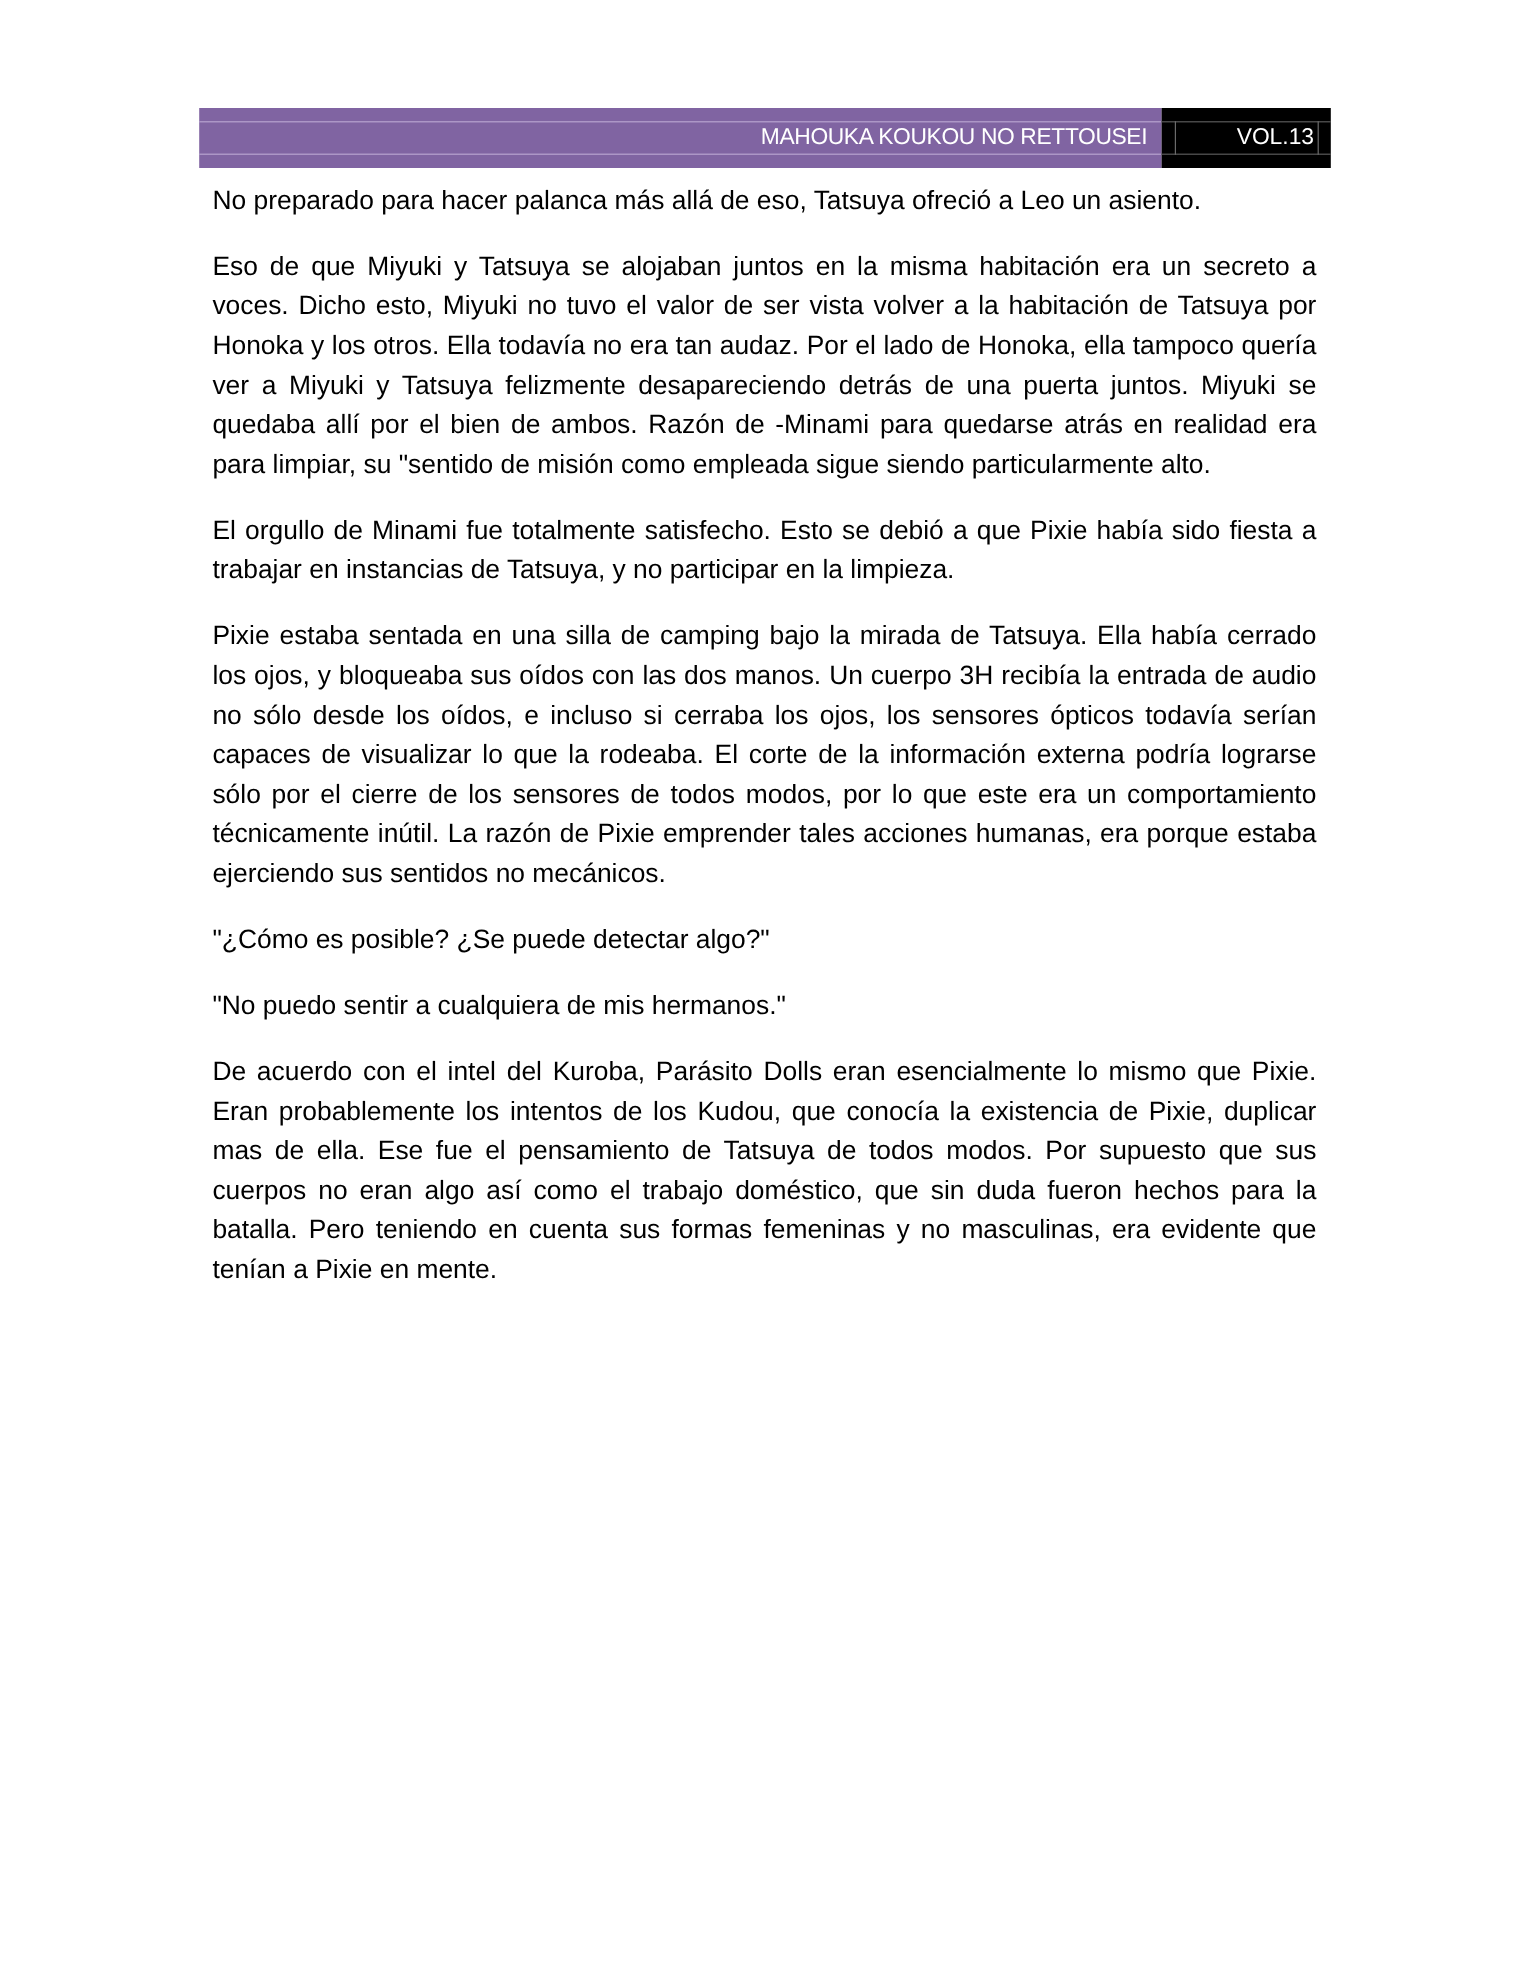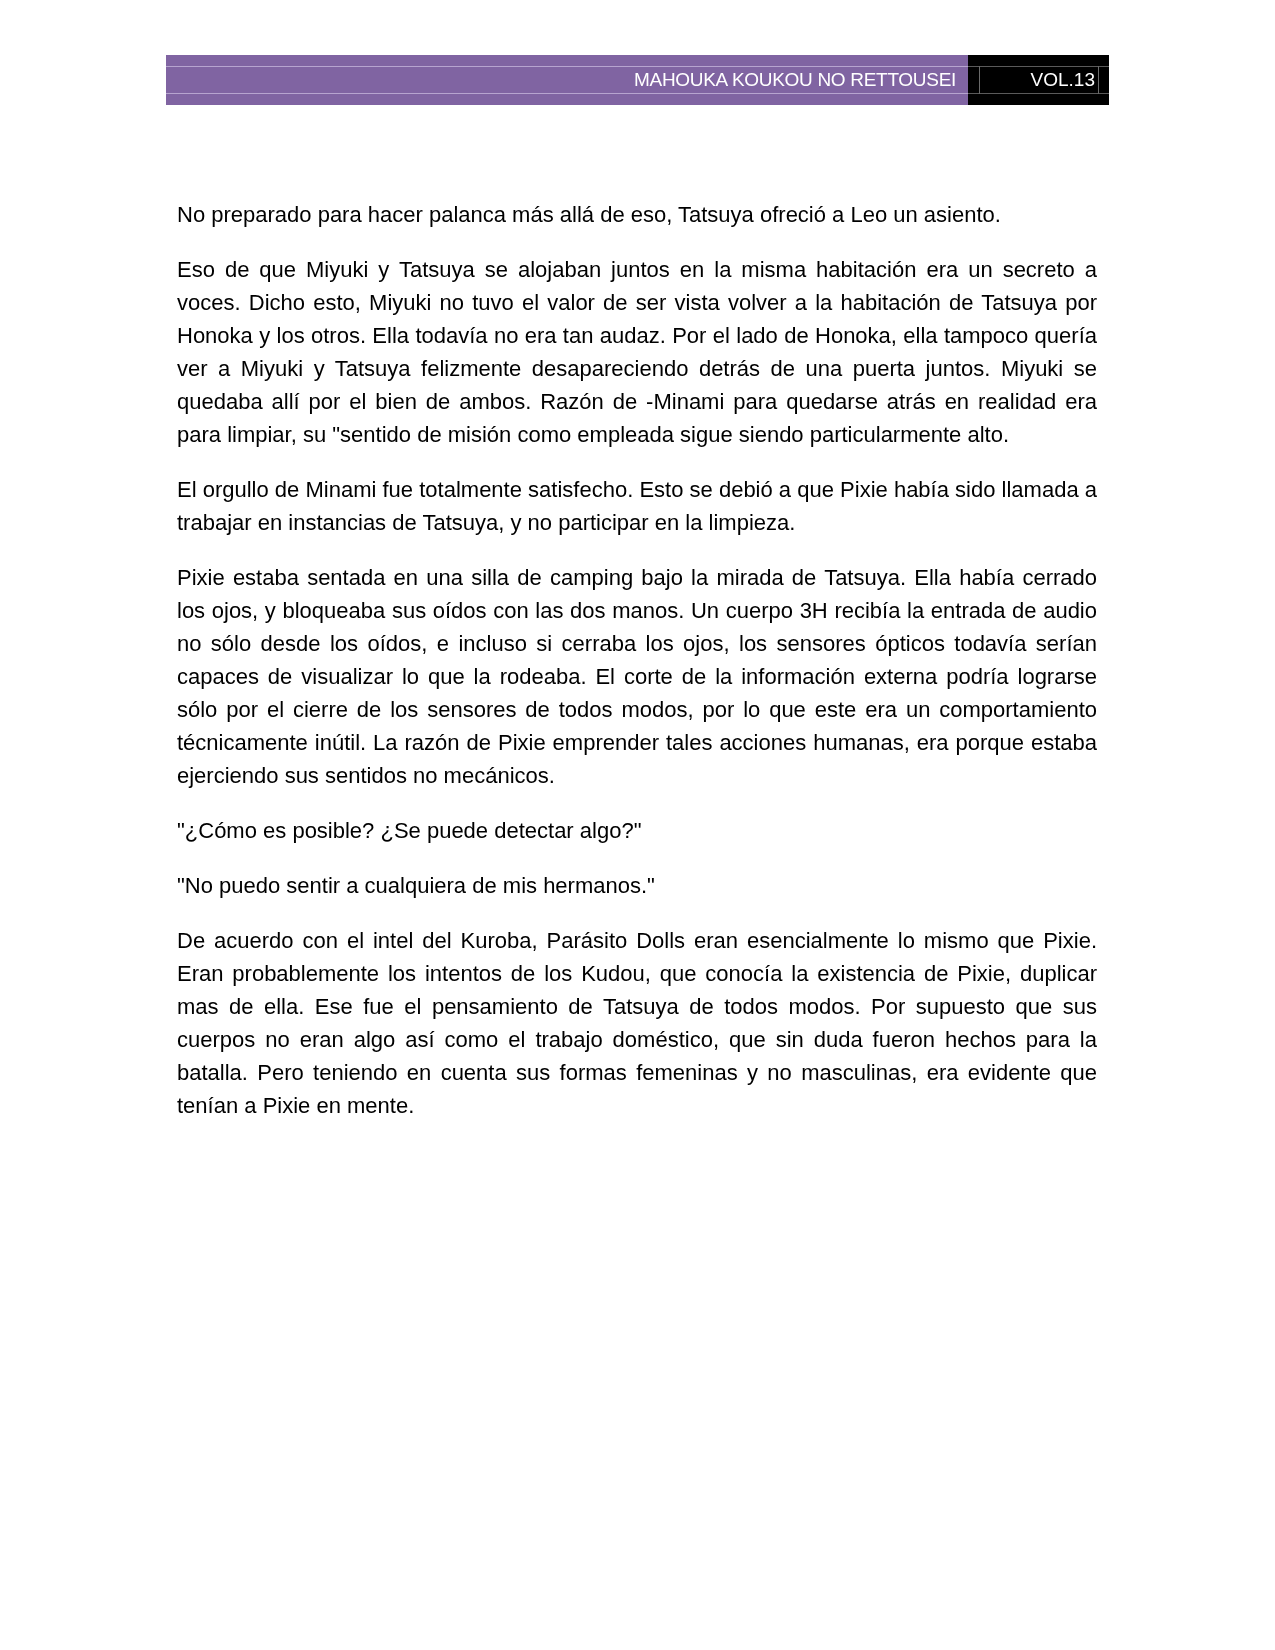--- a/index.html
+++ b/index.html
@@ -8,21 +8,21 @@
       height: 1650px;
       background: #ffffff;
       position: relative;
       overflow: hidden;
       font-family: "Liberation Sans", sans-serif;
       color: #000000;
     }
     .header {
       position: absolute;
       left: 166px;
-      top: 55px;
+      top: 90px;
       width: 943px;
       height: 50px;
       display: flex;
       text-align: center;
     }
     .header-title-block {
       position: relative;
       width: 802px;
       height: 50px;
       background: #8064a2;
@@ -65,21 +65,20 @@
       line-height: 26px;
       font-size: 19px;
       color: #ffffff;
       margin-left: 21px;
     }
     .content {
       position: absolute;
       left: 177px;
       top: 150px;
       width: 920px;
-      margin-top: 48px;
     }
     .content p {
       margin: 0 0 22px 0;
       font-size: 22px;
       line-height: 33px;
       text-align: justify;
     }
   </style>
 </head>
 <body>
@@ -95,18 +94,18 @@
     <div class="hline bot"></div>
     <div class="vline" style="left: 11px;"></div>
     <div class="vline" style="right: 10px;"></div>
     <span class="header-vol">VOL.13</span>
   </div>
 </div>
 
 <div class="content">
   <p>No preparado para hacer palanca más allá de eso, Tatsuya ofreció a Leo un asiento.</p>
   <p>Eso de que Miyuki y Tatsuya se alojaban juntos en la misma habitación era un secreto a voces. Dicho esto, Miyuki no tuvo el valor de ser vista volver a la habitación de Tatsuya por Honoka y los otros. Ella todavía no era tan audaz. Por el lado de Honoka, ella tampoco quería ver a Miyuki y Tatsuya felizmente desapareciendo detrás de una puerta juntos. Miyuki se quedaba allí por el bien de ambos. Razón de -Minami para quedarse atrás en realidad era para limpiar, su "sentido de misión como empleada sigue siendo particularmente alto.</p>
-  <p>El orgullo de Minami fue totalmente satisfecho. Esto se debió a que Pixie había sido llamada a trabajar en instancias de Tatsuya, y no participar en la limpieza.</p>
+  <p>El orgullo de Minami fue totalmente satisfecho. Esto se debió a que Pixie había sido fiesta a trabajar en instancias de Tatsuya, y no participar en la limpieza.</p>
   <p>Pixie estaba sentada en una silla de camping bajo la mirada de Tatsuya. Ella había cerrado los ojos, y  bloqueaba sus oídos con las dos manos. Un cuerpo 3H recibía la entrada de audio no sólo desde los oídos, e incluso si cerraba los ojos, los sensores ópticos todavía serían capaces de visualizar lo que la rodeaba. El corte de la información externa podría lograrse sólo por el cierre de los sensores de todos modos, por lo que este era un comportamiento técnicamente inútil. La razón de Pixie emprender tales acciones humanas, era porque estaba ejerciendo sus sentidos no mecánicos.</p>
   <p>"¿Cómo es posible? ¿Se puede detectar algo?"</p>
   <p>"No puedo sentir a cualquiera de mis hermanos."</p>
   <p>De acuerdo con el intel del Kuroba, Parásito Dolls eran esencialmente lo mismo que Pixie. Eran probablemente los intentos de los Kudou, que conocía la existencia de Pixie, duplicar mas de ella. Ese fue el pensamiento de Tatsuya de todos modos. Por supuesto que sus cuerpos no eran algo así como el trabajo doméstico, que sin duda fueron hechos para la batalla. Pero teniendo en cuenta sus formas femeninas y no masculinas, era evidente que tenían a Pixie en mente.</p>
 </div>
 
 </body></html>

